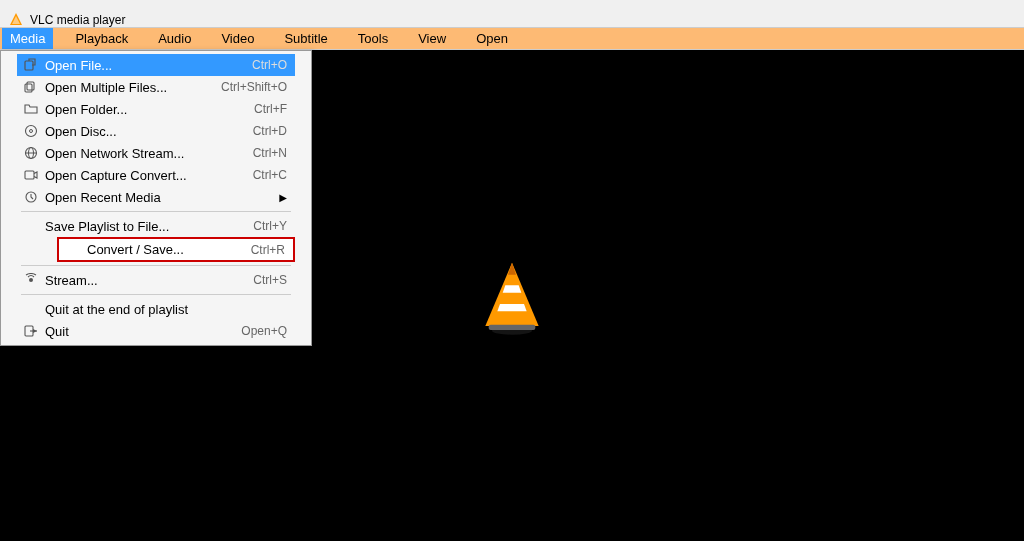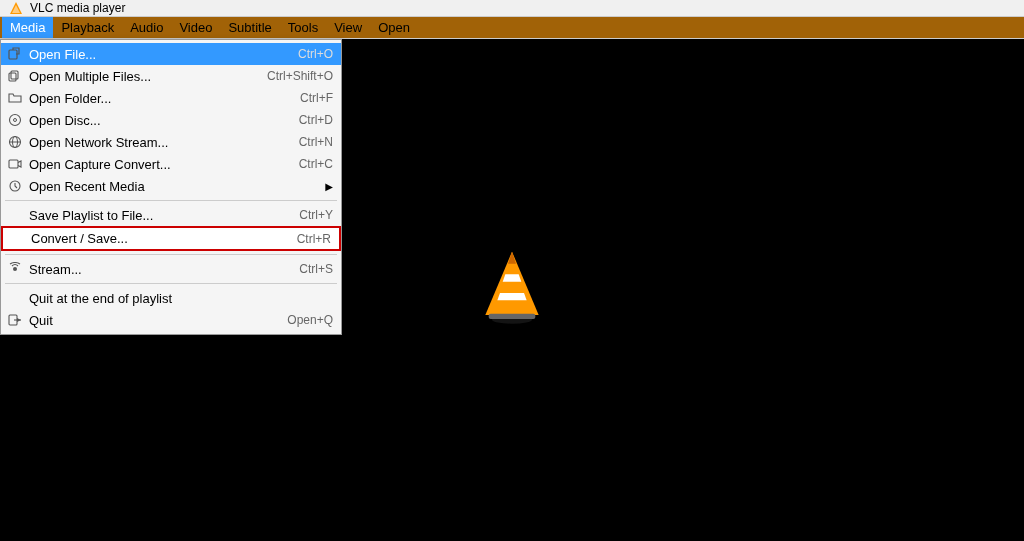--- a/index.html
+++ b/index.html
@@ -9,45 +9,46 @@
       overflow: hidden;
       font-family: 'Segoe UI', Arial, sans-serif;
       font-size: 13px;
       background: #000;
       user-select: none;
     }
 
     
     #titlebar {
       background: #f0f0f0;
-      height: 17px;
-      display: flex;
-      align-items: center;
+      height: 28px;
+      display: flex;
+      align-items: flex-end;
       padding: 0 8px;
       border-bottom: 1px solid #ccc;
     }
     #titlebar .title-icon {
       width: 16px;
       height: 16px;
       margin-right: 6px;
     }
     #titlebar .title-text {
       font-size: 12px;
       color: #000;
     }
 
     
     #menubar {
-      background: #a16207;
+      background: #fdba74;
       height: 22px;
       display: flex;
       align-items: center;
       padding: 0 2px;
       border-bottom: 1px solid #ccc;
       position: relative;
+      gap: 14px;
     }
     .menu-item {
       padding: 2px 8px;
       cursor: pointer;
       font-size: 13px;
       color: #000;
       height: 100%;
       display: flex;
       align-items: center;
     }
@@ -57,42 +58,43 @@
     }
 
     
     #media-dropdown {
       position: absolute;
       top: 22px;
       left: 0;
       background: #f5f5f5;
       border: 1px solid #999;
       box-shadow: 2px 2px 6px rgba(0,0,0,0.3);
-      width: 342px;
+      width: 312px;
       z-index: 100;
-      padding: 3px 0;
+      padding: 3px 16px;
     }
     .dd-item {
       display: flex;
       align-items: center;
       padding: 3px 8px 3px 28px;
       cursor: pointer;
       position: relative;
       min-height: 22px;
       font-size: 13px;
       color: #000;
     }
     .dd-item.highlighted {
       background: #3399ff;
       color: #fff;
     }
     .dd-item.convert-save {
       background: #fff;
       border: 2px solid #cc0000;
       color: #000;
+      margin-left: 40px;
     }
     .dd-icon {
       position: absolute;
       left: 6px;
       width: 16px;
       height: 16px;
       display: flex;
       align-items: center;
       justify-content: center;
       font-size: 11px;

